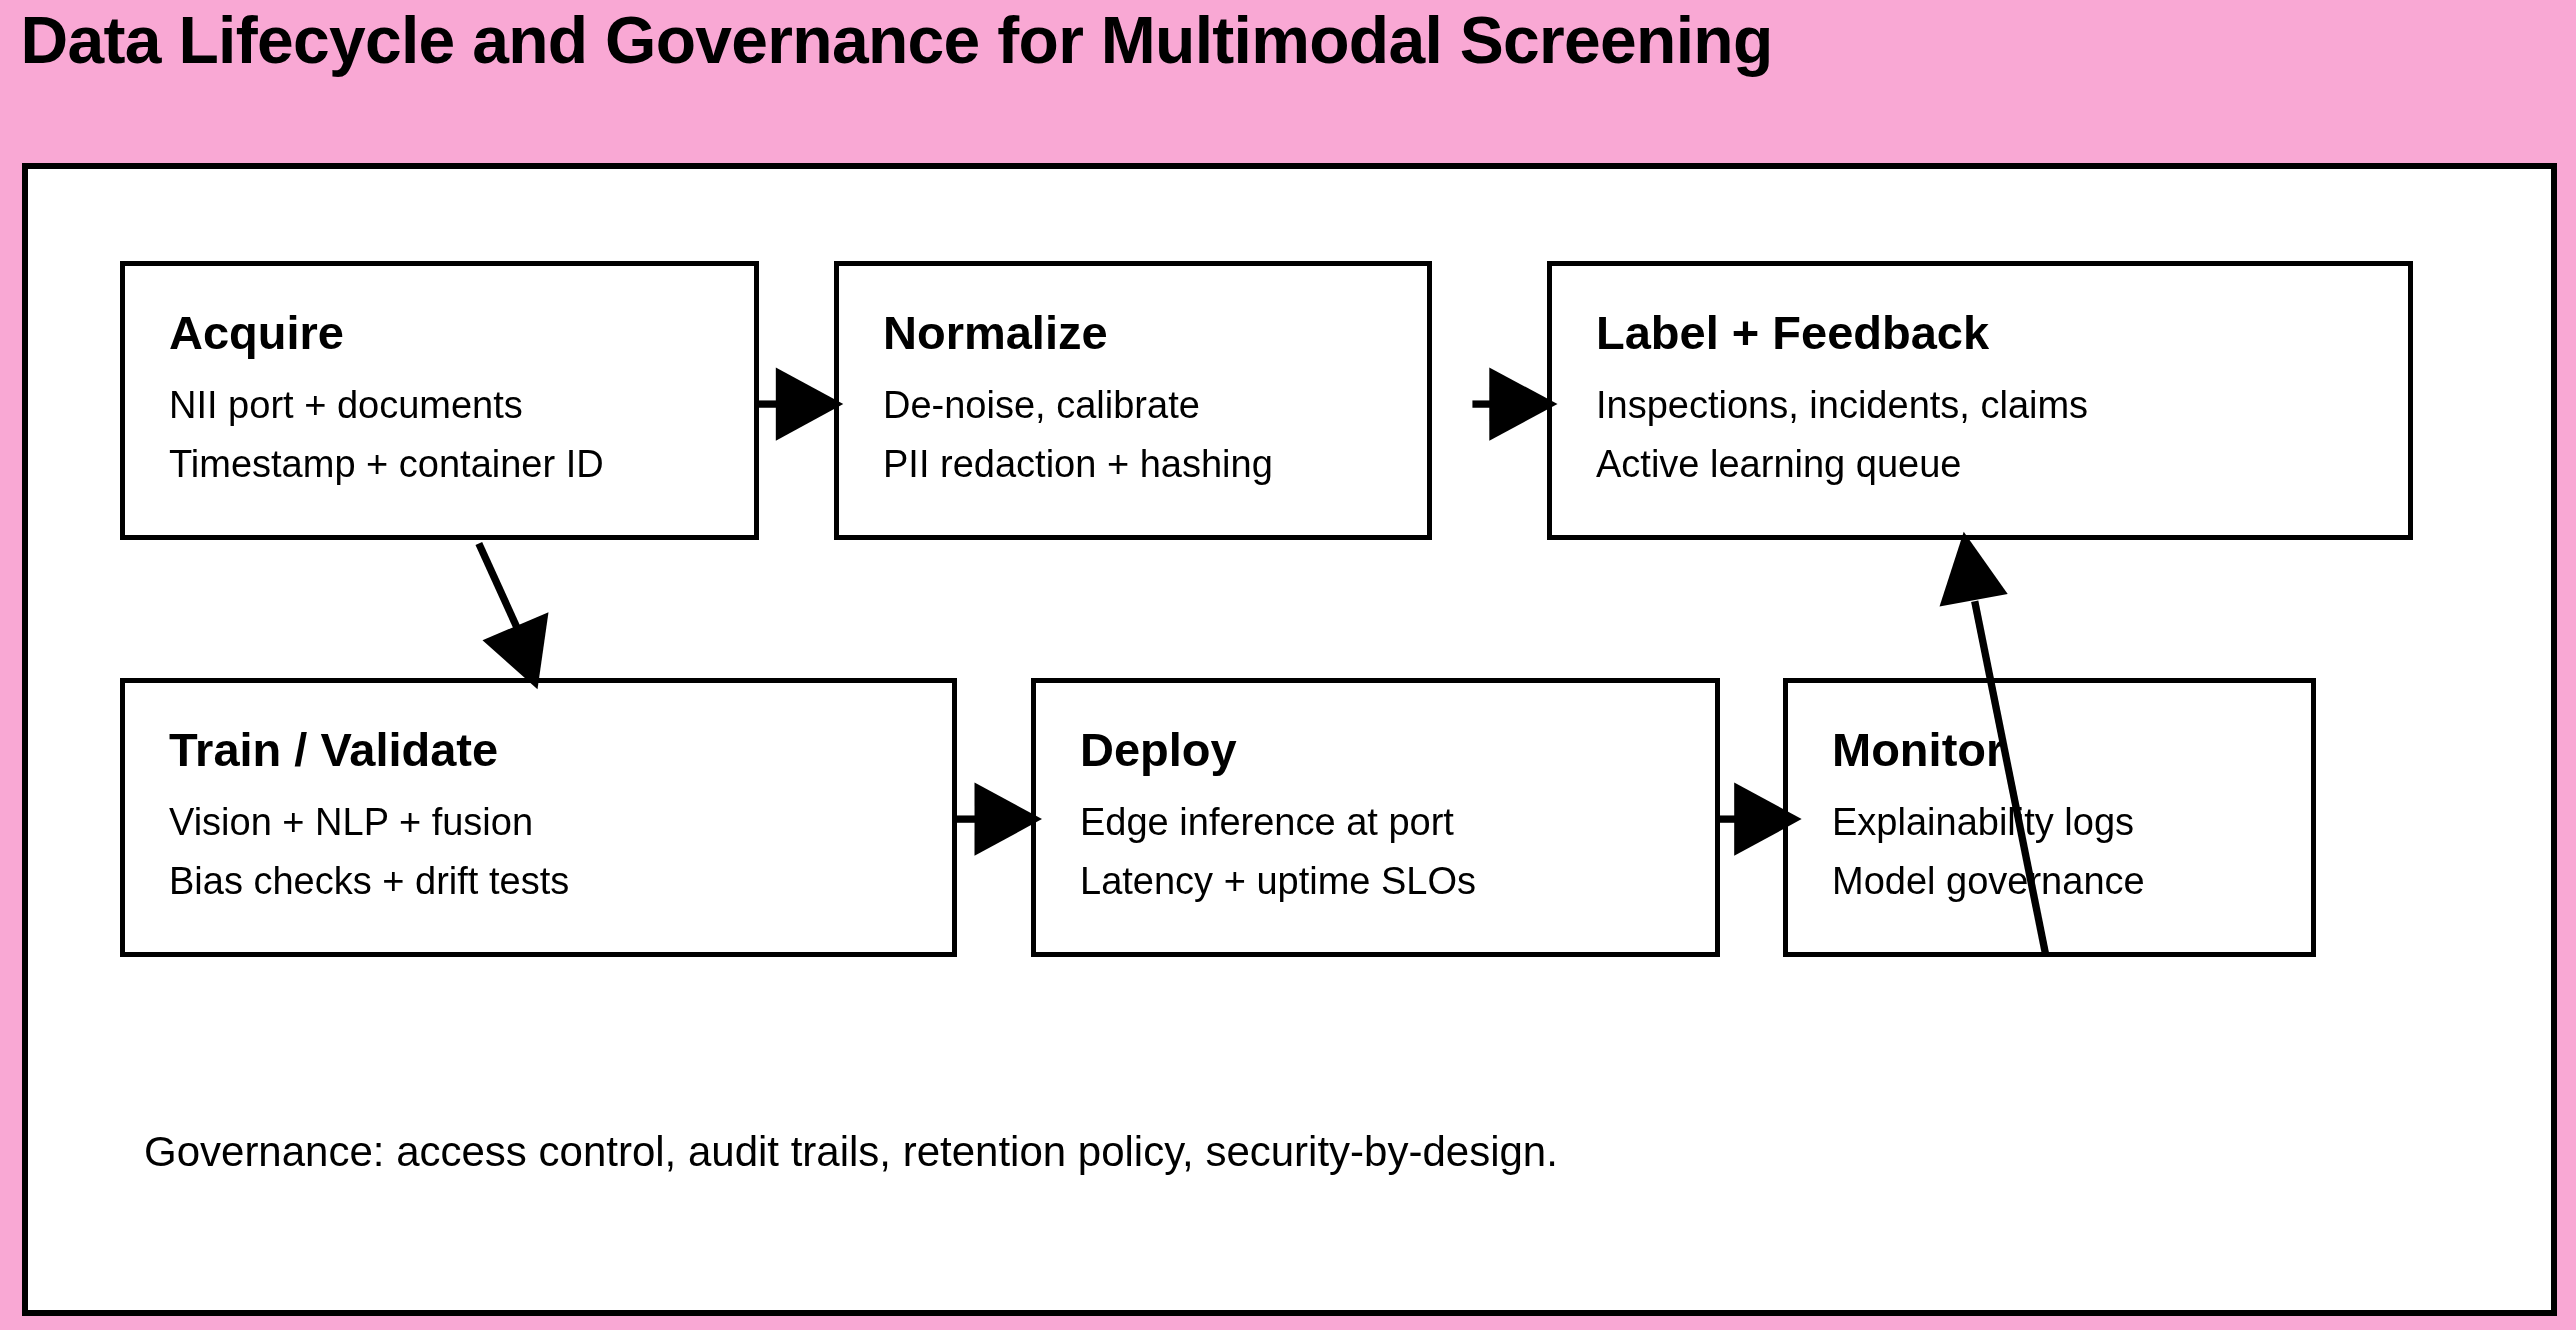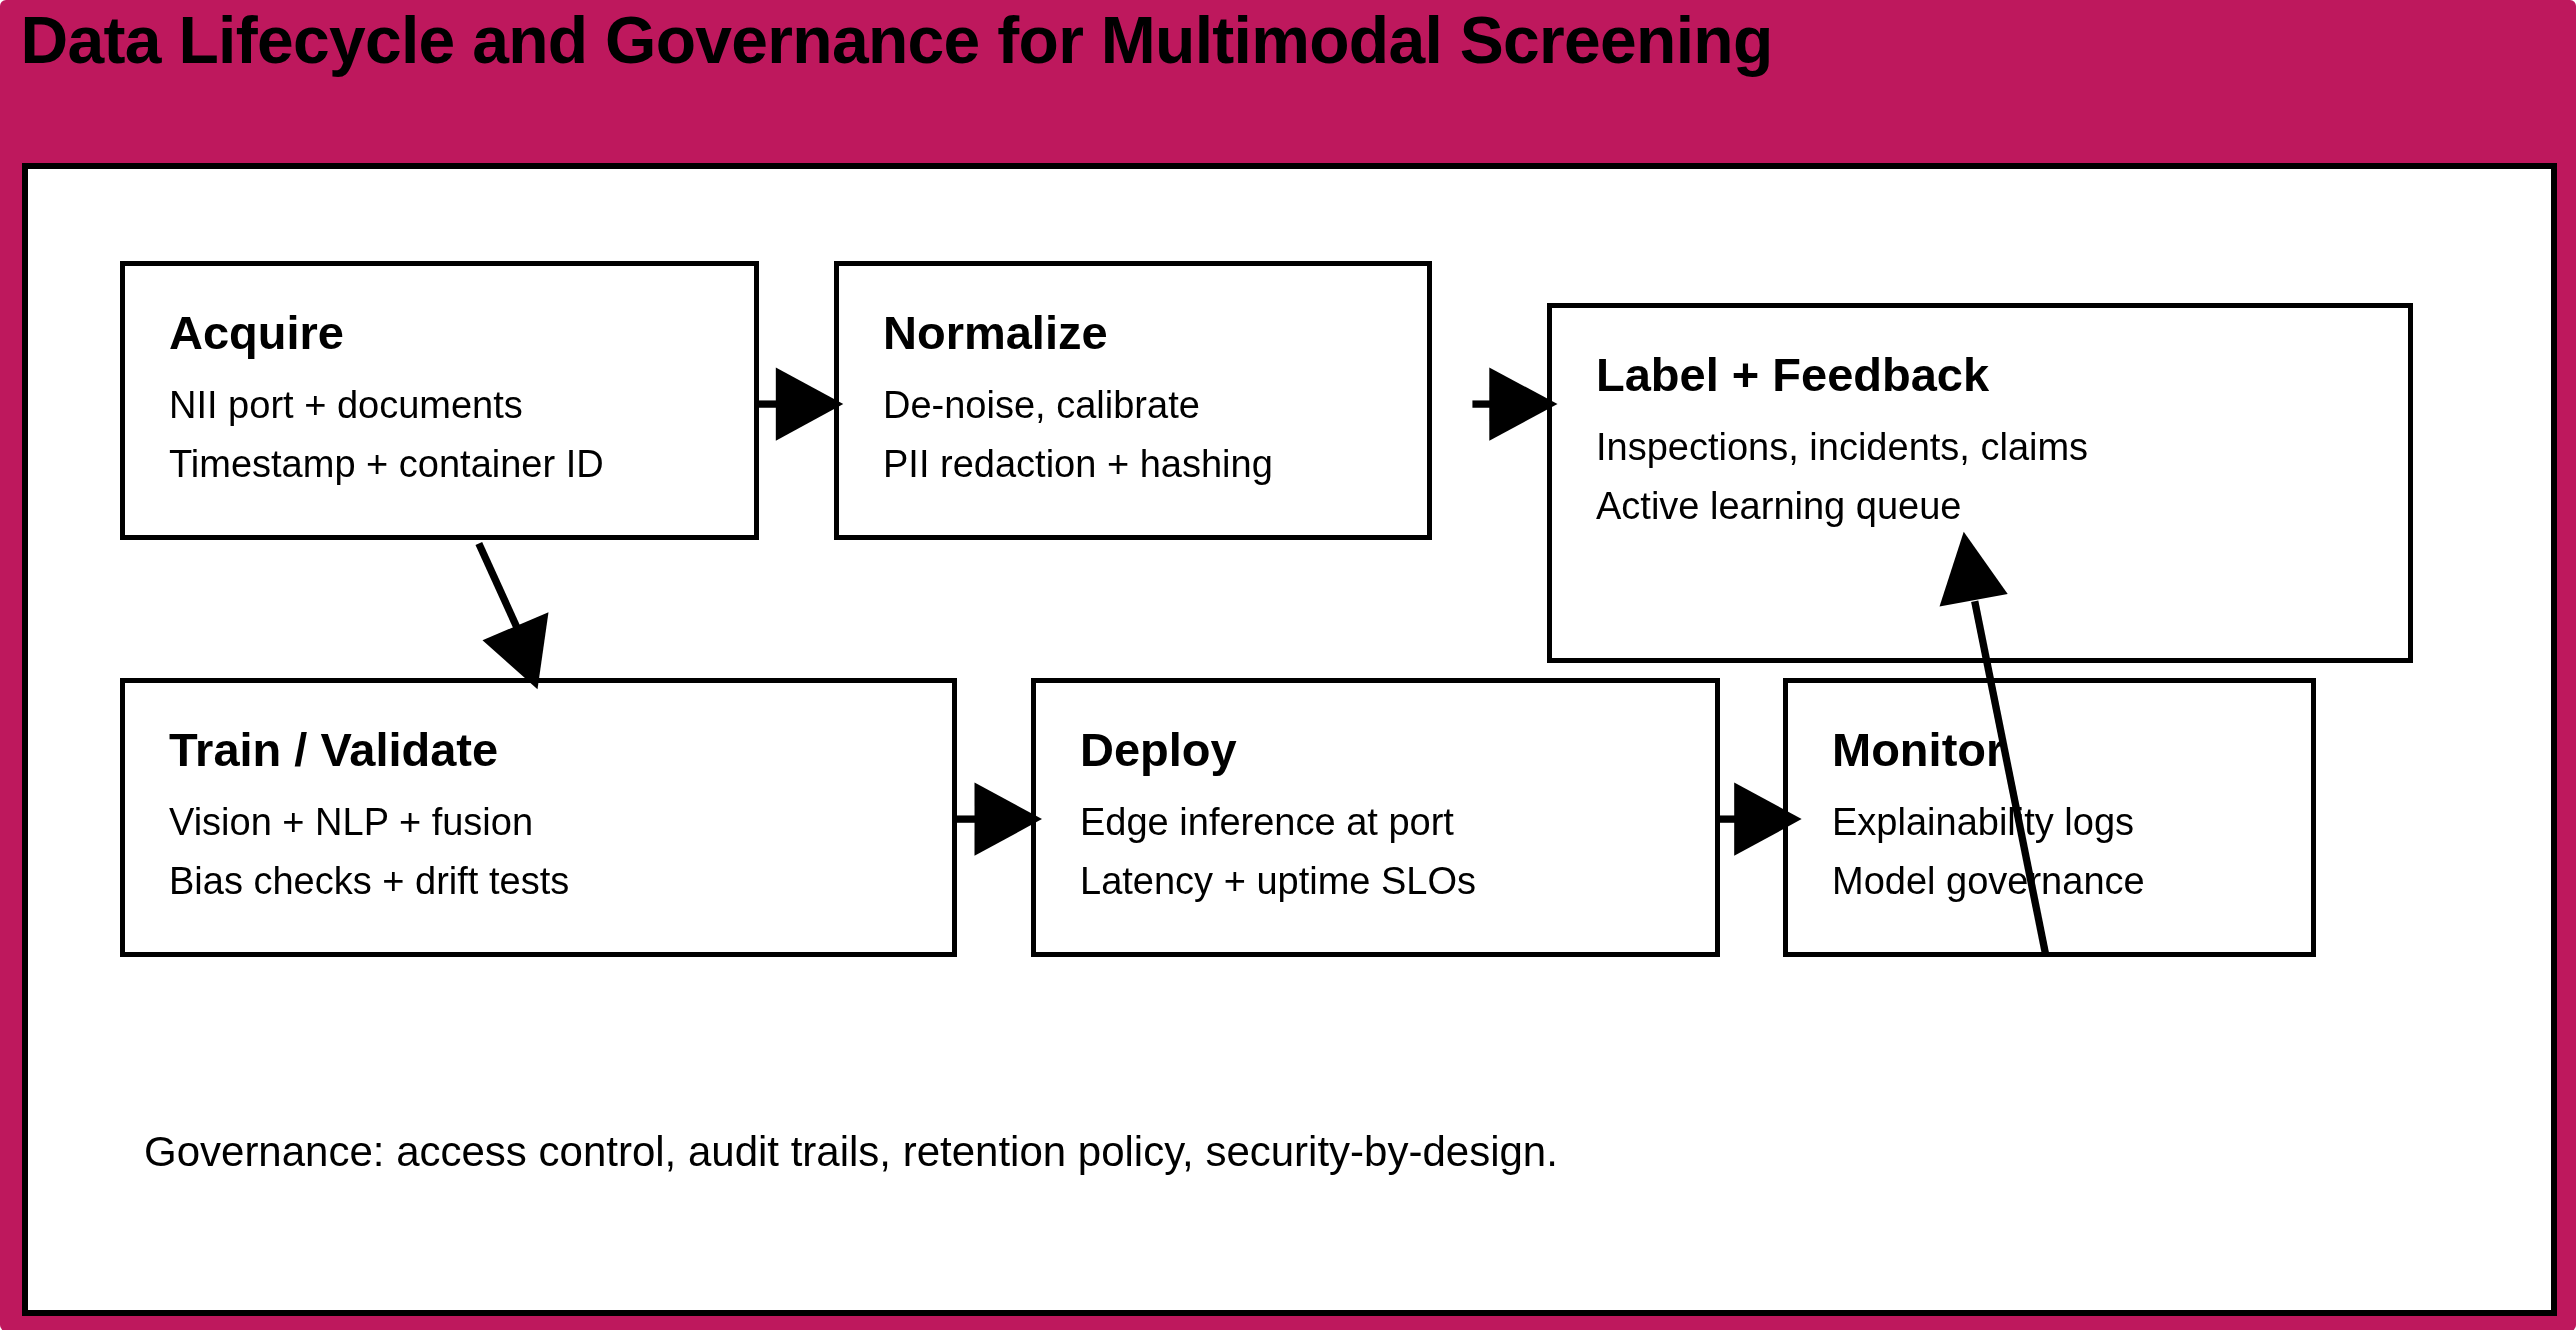--- a/index.html
+++ b/index.html
@@ -4,25 +4,24 @@
 <style>
   html, body {
     margin: 0;
     padding: 0;
     background: #ffffff;
   }
   .canvas {
     position: relative;
     width: 2576px;
     height: 1331px;
-    background: #be185d;
+    background: #f9a8d4;
     color: #000000;
     font-family: "Liberation Sans", sans-serif;
     overflow: hidden;
-    border-radius: 6px;
   }
   .page-title {
     position: absolute;
     left: 20.5px;
     top: 1.5px;
     font-size: 66px;
     font-weight: bold;
     letter-spacing: -0.7px;
     white-space: nowrap;
   }
@@ -51,21 +50,21 @@
     white-space: nowrap;
   }
   .node-line {
     font-size: 38px;
     line-height: 59px;
     white-space: nowrap;
   }
   
   .node-acquire   { left: 120px;  top: 261px; width: 639px;  height: 279px; }
   .node-normalize { left: 834px; top: 261px; width: 598px;  height: 279px; }
-  .node-label     { left: 1547px; top: 261px; width: 866px; height: 360px; margin-top: 42px; }
+  .node-label     { left: 1547px; top: 261px; width: 866px; height: 279px; }
   .node-train     { left: 120px;  top: 678px; width: 837px; height: 279px; }
   .node-deploy    { left: 1031px; top: 678px; width: 689px;  height: 279px; }
   .node-monitor   { left: 1783px; top: 678px; width: 533px;  height: 279px; }
   .governance-note {
     position: absolute;
     left: 144px;
     top: 1128px;
     font-size: 42px;
     white-space: nowrap;
   }

